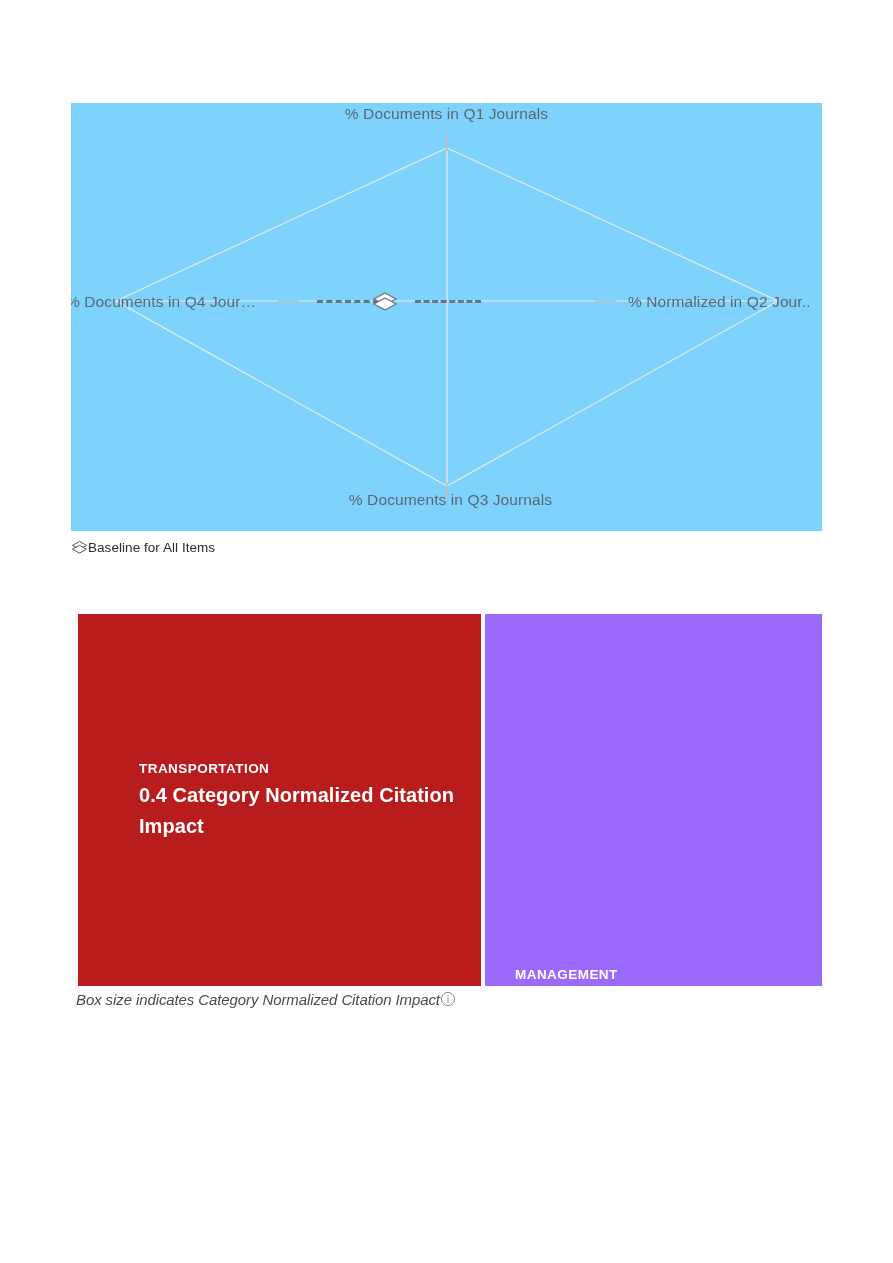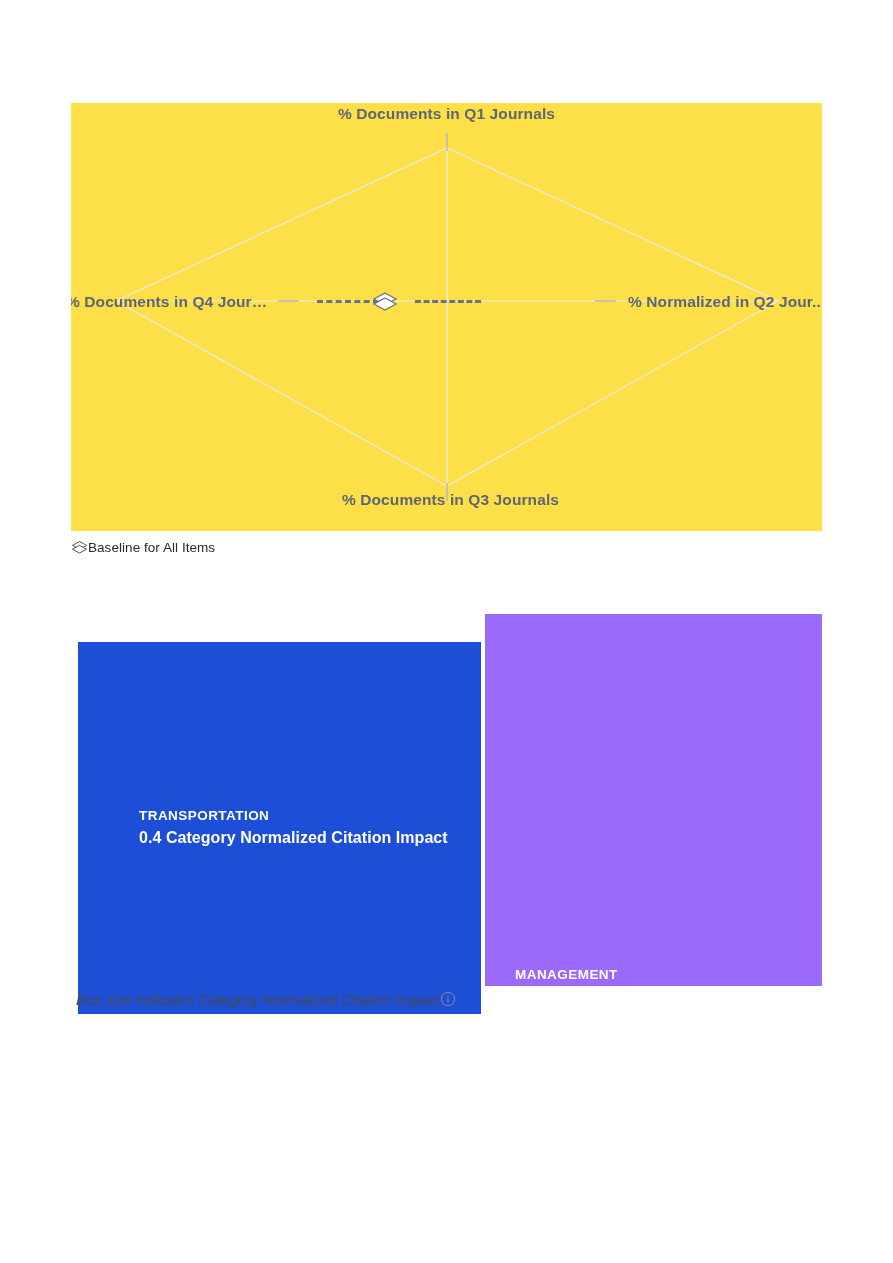--- a/index.html
+++ b/index.html
@@ -16,23 +16,22 @@
     overflow: hidden;
   }
 
   
   #radar-panel {
     position: absolute;
     left: 71px;
     top: 103px;
     width: 751px;
     height: 428px;
-    background: #fde047;
-    overflow: hidden;
-    font-weight: bold;
+    background: #7dd3fc;
+    overflow: hidden;
   }
 
   .axis-label {
     position: absolute;
     color: #5e6675;
     font-size: 15.5px;
     font-family: "Liberation Sans", sans-serif;
     white-space: nowrap;
     letter-spacing: 0.1px;
   }
@@ -159,21 +158,21 @@
   .tile-name {
     font-family: "Liberation Sans", sans-serif;
     font-size: 13.5px;
     font-weight: bold;
     color: #ffffff;
     letter-spacing: 0.45px;
     line-height: 1.6;
   }
   .tile-value {
     font-family: "Liberation Sans", sans-serif;
-    font-size: 16px;
+    font-size: 20px;
     font-weight: bold;
     color: #ffffff;
     letter-spacing: 0.05px;
     line-height: 1.55;
   }
 
   
   #treemap-caption {
     position: absolute;
     left: 76px;
@@ -234,21 +233,21 @@
 <div id="chart-legend">
   <svg id="legend-icon" viewBox="0 0 17 15" xmlns="http://www.w3.org/2000/svg">
     <polygon points="8.5,1.5 15.6,5.4 8.5,9.3 1.4,5.4" fill="#ffffff" stroke="#53565c" stroke-width="1"></polygon>
     <polygon points="8.5,5.3 15.6,9.2 8.5,13.1 1.4,9.2" fill="#ffffff" stroke="#53565c" stroke-width="1"></polygon>
   </svg>
   <span id="legend-text">Baseline for All Items</span>
 </div>
 
 <div id="treemap">
 
-  <div class="treemap-tile" id="tile-transportation" style="background:#1d4ed8;margin-top:28px;">
+  <div class="treemap-tile" id="tile-transportation" style="background:#b91c1c;">
     <div class="tile-inner">
       <div class="tile-name">TRANSPORTATION</div>
       <div class="tile-value">0.4 Category Normalized Citation Impact</div>
     </div>
   </div>
 
   <div class="treemap-tile" id="tile-management" style="background:#9C6AFB;">
     <div class="tile-inner">
       <div class="tile-name">MANAGEMENT</div>
     </div>

